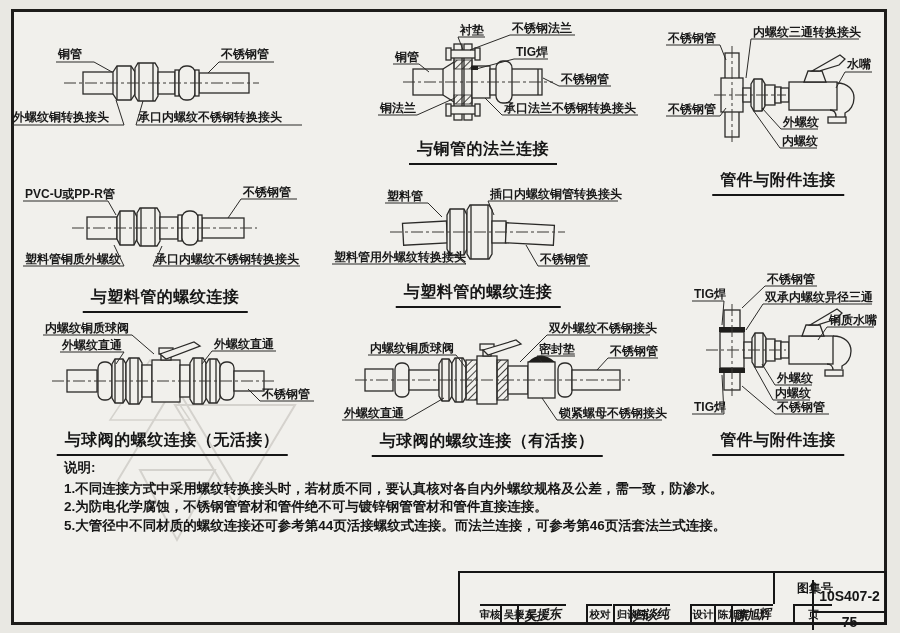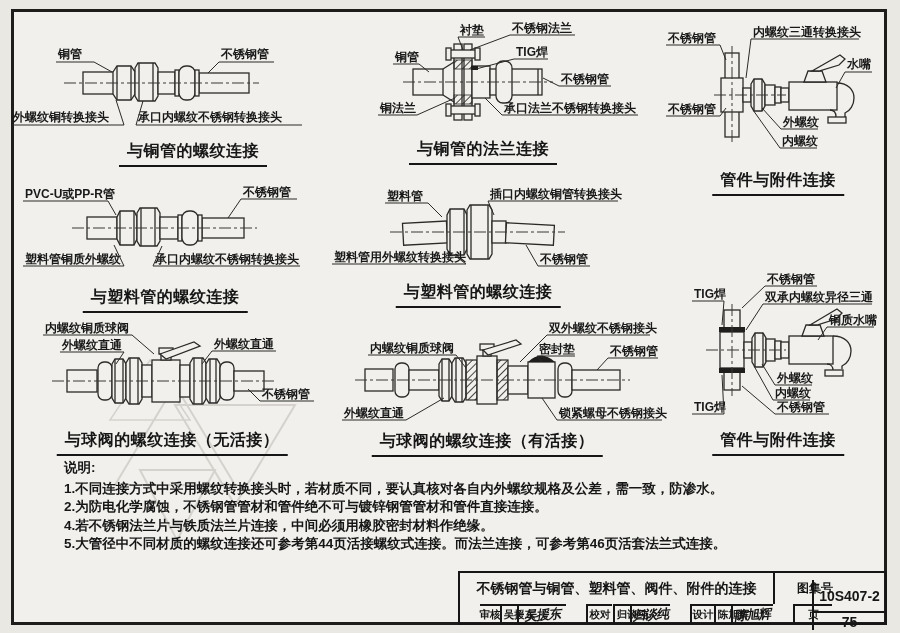--- a/index.html
+++ b/index.html
@@ -60,21 +60,20 @@
       <text x="46" y="28">铜管</text>
       <polyline class="ld" points="44,32 82,32 100,42"></polyline>
       <text x="209" y="28">不锈钢管</text>
       <polyline class="ld" points="262,32 207,32 196,43"></polyline>
       <text x="1" y="91">外螺纹铜转换接头</text>
       <polyline class="ld" points="0,95 112,95 104,70"></polyline>
       <text x="126" y="91">承口内螺纹不锈钢转换接头</text>
       <polyline class="ld" points="290,95 124,95 131,71"></polyline>
     </g>
   </svg>
-  <div class="dtitle" style="left:193px;top:141px;">与铜管的螺纹连接</div>
 
   <svg style="left:355px;top:20px;" width="310" height="120">
     <defs>
       <pattern id="d2h" width="5" height="5" patternUnits="userSpaceOnUse" patternTransform="rotate(45)">
         <line x1="0" y1="0" x2="0" y2="5" stroke="#32312e" stroke-width="1.8"></line>
       </pattern>
     </defs>
     <g>
       <rect class="fg" x="58" y="49" width="30" height="26"></rect>
       <line class="ln" x1="88" y1="49" x2="99" y2="42"></line>
@@ -336,26 +335,24 @@
       <text x="36" y="141">TIG焊</text>
       <polyline class="ld" points="34,144 66,144 64,105"></polyline>
     </g>
   </svg>
   <div class="dtitle" style="left:778px;top:430px;">管件与附件连接</div>
 
   <div class="notes">
     <div class="nh">说明:</div>
     <div>1.不同连接方式中采用螺纹转换接头时，若材质不同，要认真核对各自内外螺纹规格及公差，需一致，防渗水。</div>
     <div>2.为防电化学腐蚀，不锈钢管管材和管件绝不可与镀锌钢管管材和管件直接连接。</div>
-    <div>4.若不锈钢法兰片与铁质法兰片连接，中间必须用橡胶密封材料作绝缘。</div>
     <div>5.大管径中不同材质的螺纹连接还可参考第44页活接螺纹式连接。而法兰连接，可参考第46页活套法兰式连接。</div>
   </div>
 
   <div class="tblock">
-    <div class="tb-cell tb-title" style="left:0;top:0;width:313px;height:31px;border-left:none;">不锈钢管与铜管、塑料管、阀件、附件的连接</div>
     <div class="tb-cell tb-atlas" style="left:313px;top:0;width:39px;height:31px;padding-left:40px;">图集号</div>
     <div class="tb-cell tb-no" style="left:352px;top:0;width:73px;height:31px;">10S407-2</div>
     <div class="tb-cell tb-row2 tb-small" style="left:0;top:31px;width:20px;height:19px;border-left:none;">审核</div>
     <div class="tb-cell tb-row2 tb-small" style="left:20px;top:31px;width:37px;height:19px;">吴援东</div>
     <div class="tb-cell tb-row2" style="left:57px;top:31px;width:49px;height:19px;">
         <span class="sig">吴援东</span>
       </div>
     <div class="tb-cell tb-row2 tb-small" style="left:106px;top:31px;width:26px;height:19px;">校对</div>
     <div class="tb-cell tb-row2 tb-small" style="left:133px;top:31px;width:37px;height:19px;">归谈纯</div>
     <div class="tb-cell tb-row2" style="left:170px;top:31px;width:40px;height:19px;">

